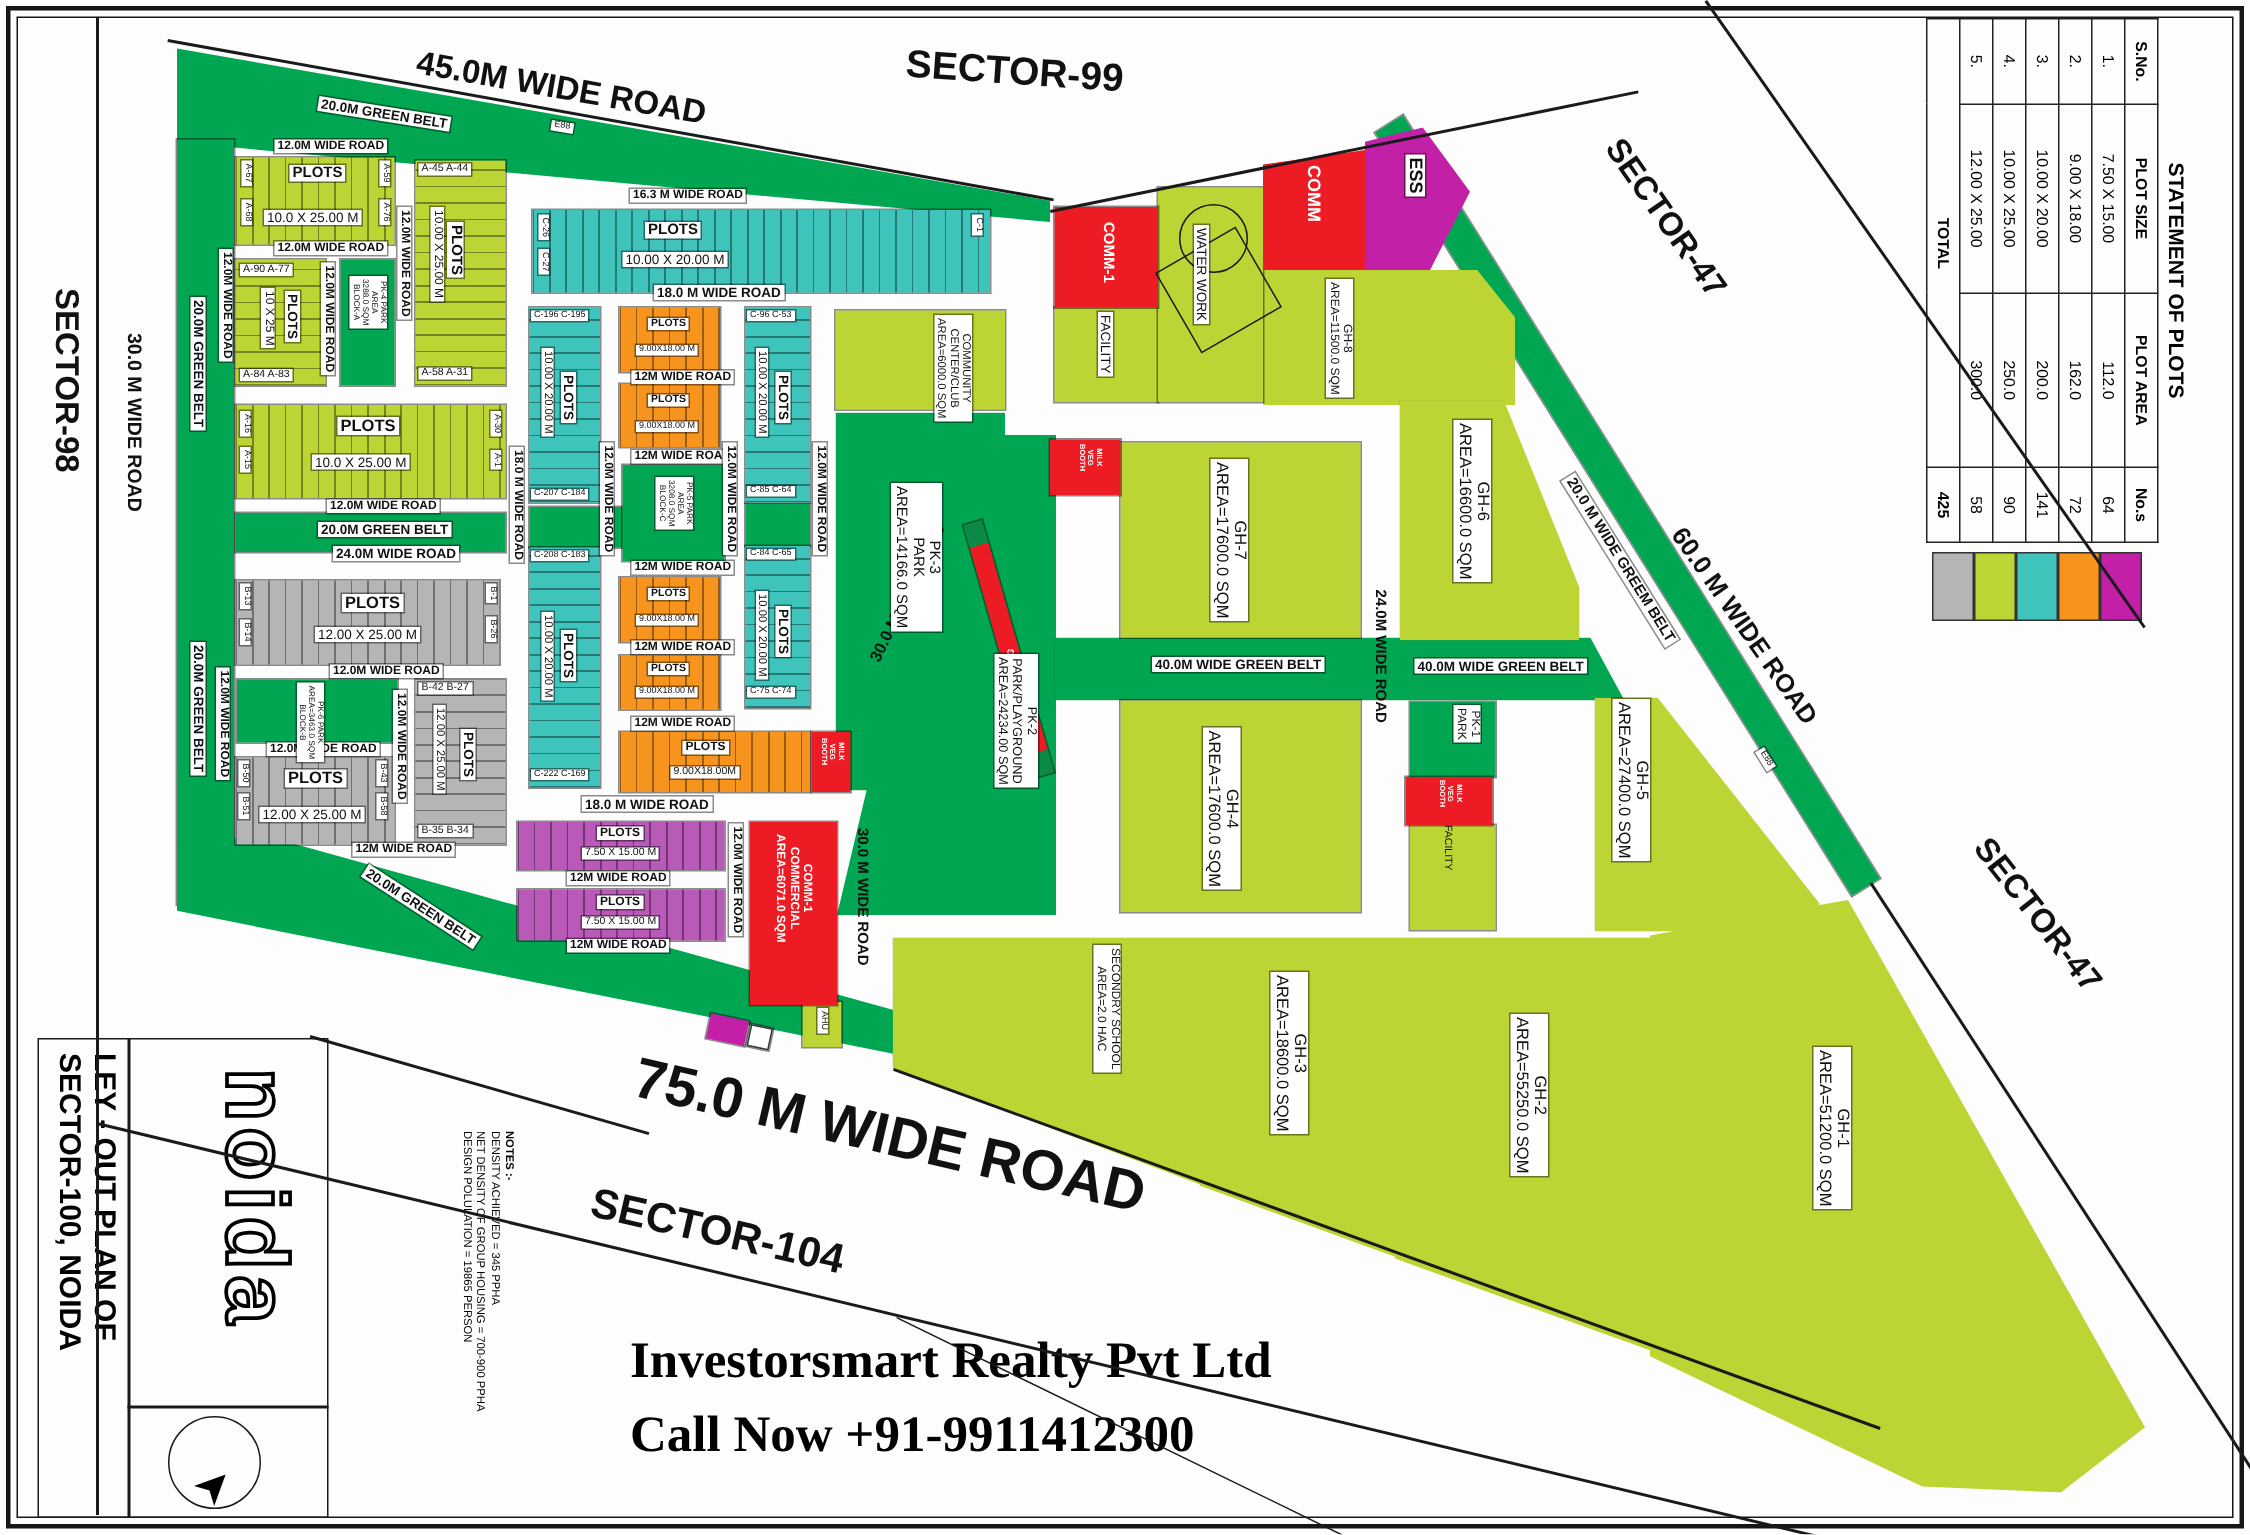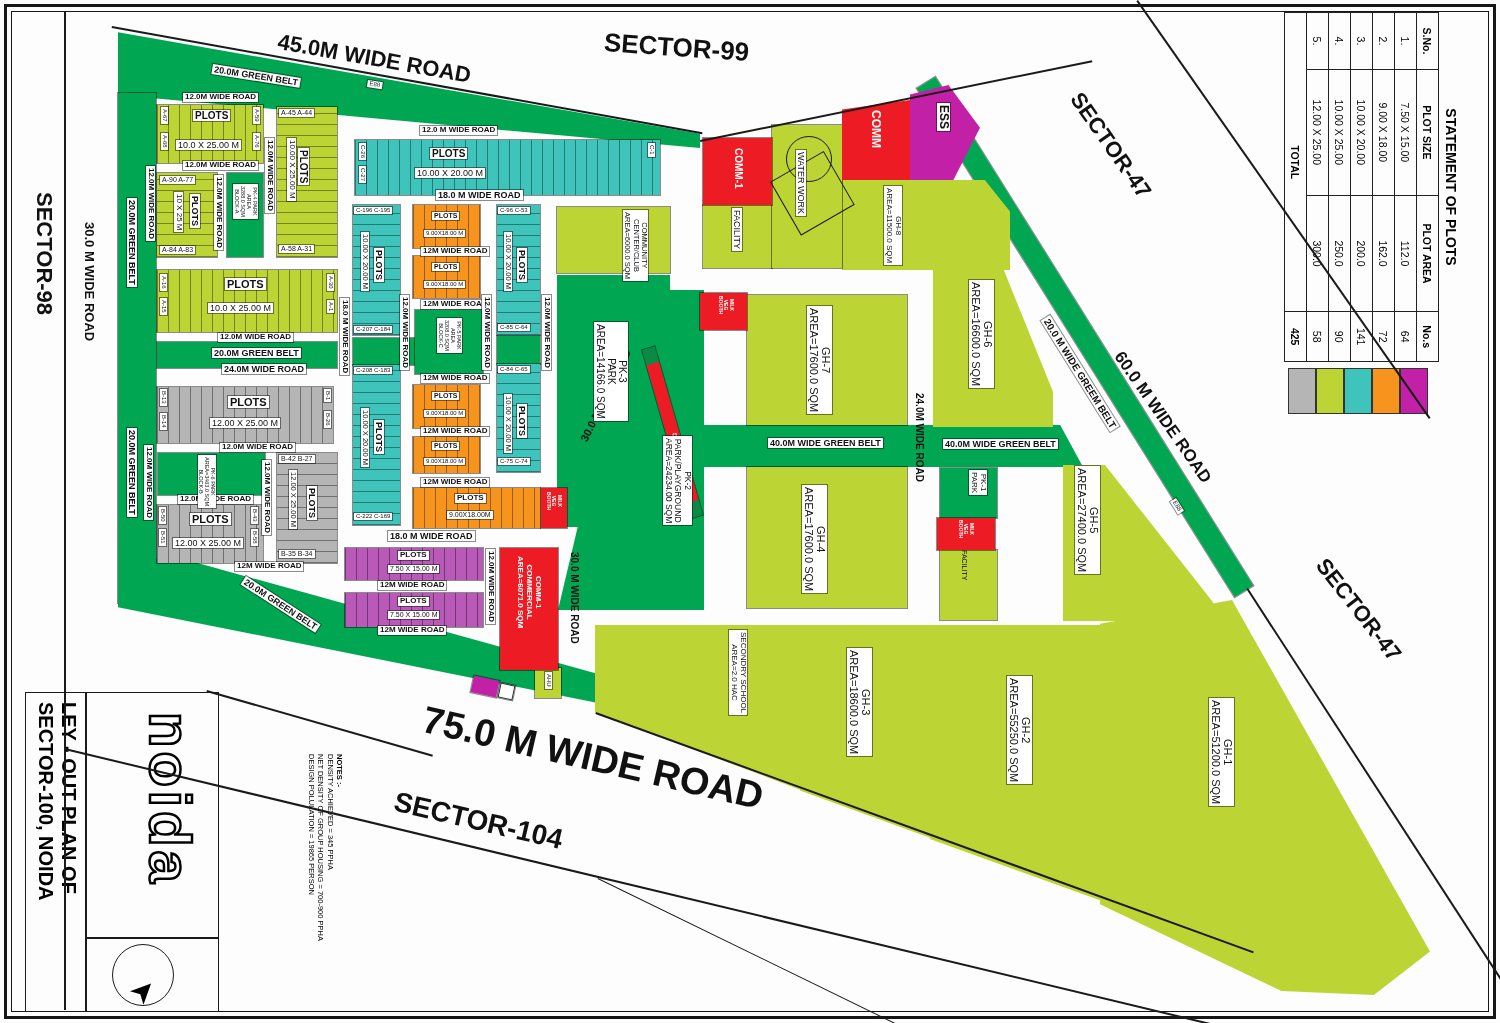--- a/index.html
+++ b/index.html
@@ -108,20 +108,24 @@
   <div id="noida-logo">noida</div>
   <div id="notes-wrap">
     <div style="font-weight:bold;">NOTES :-</div>
     <div id="notes-items">
         <div>DENSITY ACHIEVED = 345 PPHA</div>
         <div>NET DENSITY OF GROUP HOUSING = 700-900 PPHA</div>
         <div>DESIGN POLULATION = 19865 PERSON</div>
       </div>
   </div>
 
+  <div id="watermark">
+    <div>Investorsmart Realty Pvt Ltd</div>
+    <div>Call Now +91-9911412300</div>
+  </div>
 <div class="area c-g" style="left: 118px; top: 30px; width: 582px; height: 118px; clip-path: polygon(0% 2%, 100% 88%, 100% 100%, 0% 55%);"></div>
     <div class="area c-g" style="left: 118px; top: 93px; width: 38px; height: 510px;"></div>
     <div class="area c-g" style="left: 118px; top: 556px; width: 545px; height: 160px; clip-path: polygon(0% 5%, 10% 0%, 100% 85%, 100% 100%, 0% 32%);"></div>
     <div class="area c-g" style="left: 157px; top: 342px; width: 180px; height: 26px;"></div>
     <div class="area c-g" style="left: 227px; top: 173px; width: 36px; height: 84px;"></div>
     <div class="area c-g" style="left: 353px; top: 338px; width: 135px; height: 27px;"></div>
     <div class="area c-g" style="left: 415px; top: 310px; width: 68px; height: 64px;"></div>
     <div class="area c-g" style="left: 497px; top: 336px; width: 43px; height: 28px;"></div>
     <div class="area c-g" style="left: 158px; top: 453px; width: 107px; height: 42px;"></div>
     <div class="area c-g" style="left: 557px; top: 275px; width: 113px; height: 252px; clip-path: polygon(0% 0%, 100% 0%, 100% 6%, 42% 100%, 0% 100%);"></div>
@@ -206,21 +210,21 @@
     <div class="lbl chip" style="left: 213px; top: 64px; font-size: 9px; font-weight: bold; transform: rotate(9deg);">20.0M GREEN BELT</div>
     <div class="lbl chip" style="left: 137px; top: 198px; font-size: 9px; font-weight: bold; transform: rotate(90deg);">20.0M GREEN BELT</div>
     <div class="lbl chip" style="left: 137px; top: 428px; font-size: 9px; font-weight: bold; transform: rotate(90deg);">20.0M GREEN BELT</div>
     <div class="lbl chip" style="left: 246px; top: 576px; font-size: 9px; font-weight: bold; transform: rotate(33deg);">20.0M GREEN BELT</div>
     <div class="lbl chip" style="left: 212px; top: 348px; font-size: 9px; font-weight: bold;">20.0M GREEN BELT</div>
     <div class="lbl chip" style="left: 368px; top: 80px; font-size: 6px; transform: rotate(9deg);">E88</div>
     <div class="lbl chip" style="left: 1176px; top: 498px; font-size: 6px; transform: rotate(58deg);">E88</div>
     <div class="lbl chip" style="left: 183px; top: 93px; font-size: 8px; font-weight: bold;">12.0M WIDE ROAD</div>
     <div class="lbl chip" style="left: 183px; top: 161px; font-size: 8px; font-weight: bold;">12.0M WIDE ROAD</div>
     <div class="lbl chip" style="left: 218px; top: 333px; font-size: 8px; font-weight: bold;">12.0M WIDE ROAD</div>
-    <div class="lbl chip" style="left: 420px; top: 126px; font-size: 8px; font-weight: bold;">12.0 M WIDE ROAD</div>
+    <div class="lbl chip" style="left: 420px; top: 126px; font-size: 8px; font-weight: bold;">16.3 M WIDE ROAD</div>
     <div class="lbl chip" style="left: 436px; top: 190px; font-size: 9px; font-weight: bold;">18.0 M WIDE ROAD</div>
     <div class="lbl chip" style="left: 388px; top: 531px; font-size: 9px; font-weight: bold;">18.0 M WIDE ROAD</div>
     <div class="lbl chip" style="left: 421px; top: 247px; font-size: 8px; font-weight: bold;">12M WIDE ROAD</div>
     <div class="lbl chip" style="left: 421px; top: 300px; font-size: 8px; font-weight: bold;">12M WIDE ROAD</div>
     <div class="lbl chip" style="left: 421px; top: 374px; font-size: 8px; font-weight: bold;">12M WIDE ROAD</div>
     <div class="lbl chip" style="left: 421px; top: 427px; font-size: 8px; font-weight: bold;">12M WIDE ROAD</div>
     <div class="lbl chip" style="left: 421px; top: 478px; font-size: 8px; font-weight: bold;">12M WIDE ROAD</div>
     <div class="lbl chip" style="left: 220px; top: 443px; font-size: 8px; font-weight: bold;">12.0M WIDE ROAD</div>
     <div class="lbl chip" style="left: 178px; top: 495px; font-size: 8px; font-weight: bold;">12.0M WIDE ROAD</div>
     <div class="lbl chip" style="left: 235px; top: 562px; font-size: 8px; font-weight: bold;">12M WIDE ROAD</div>

